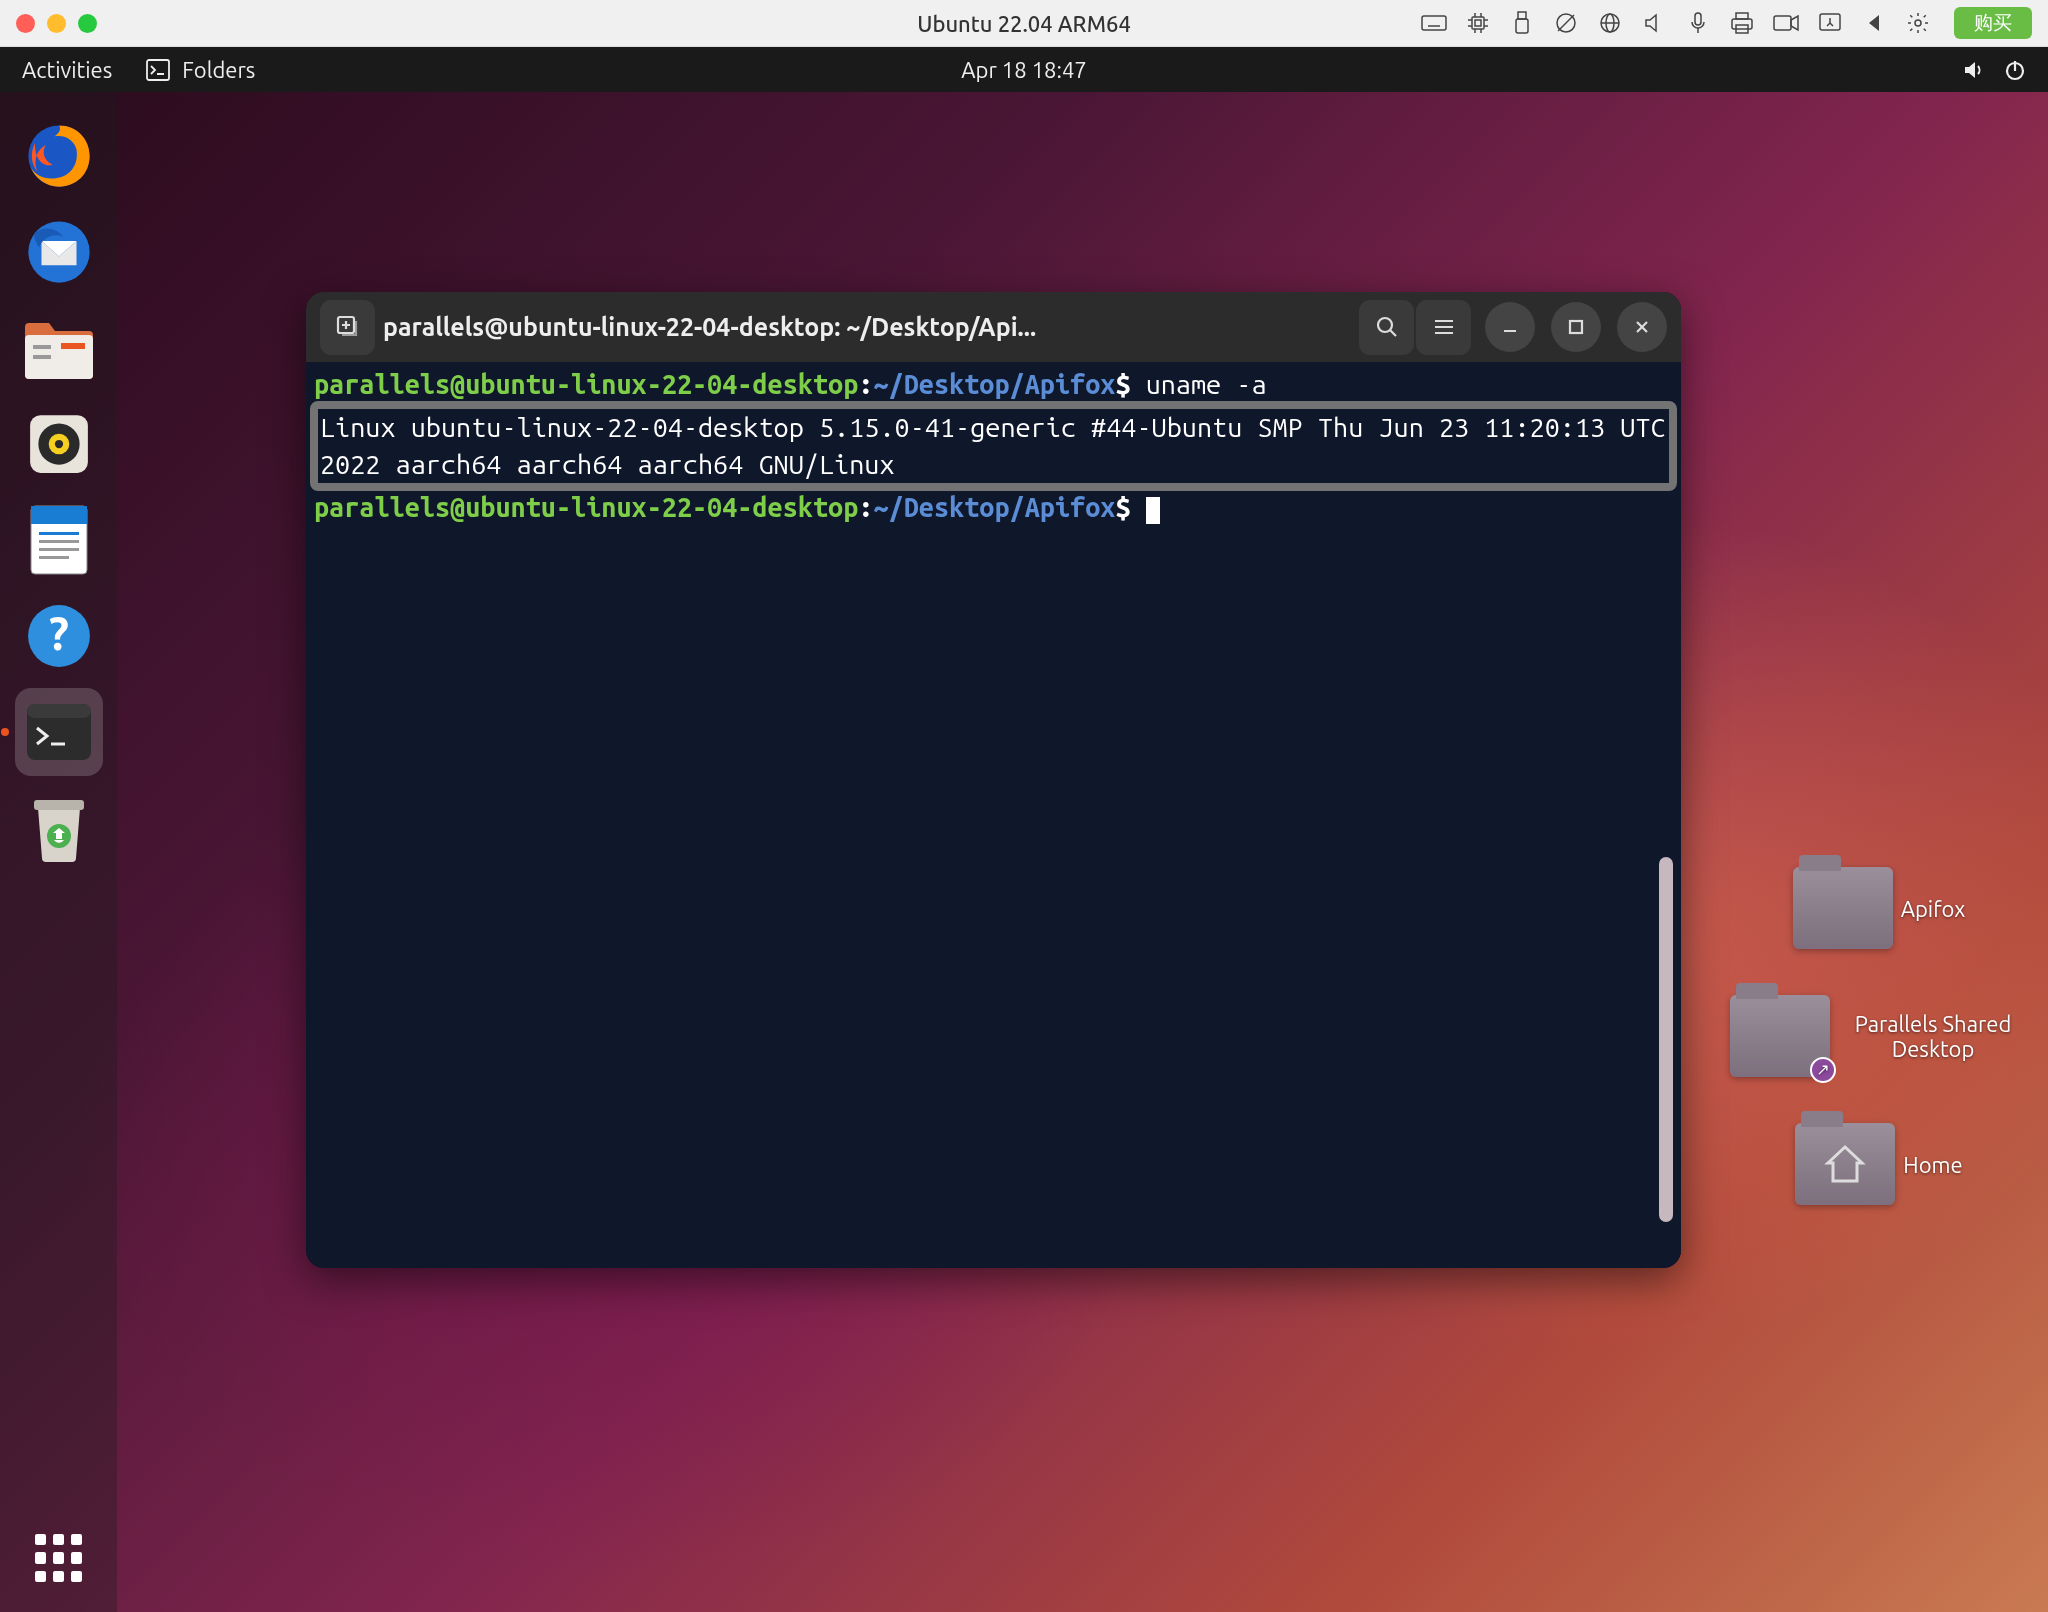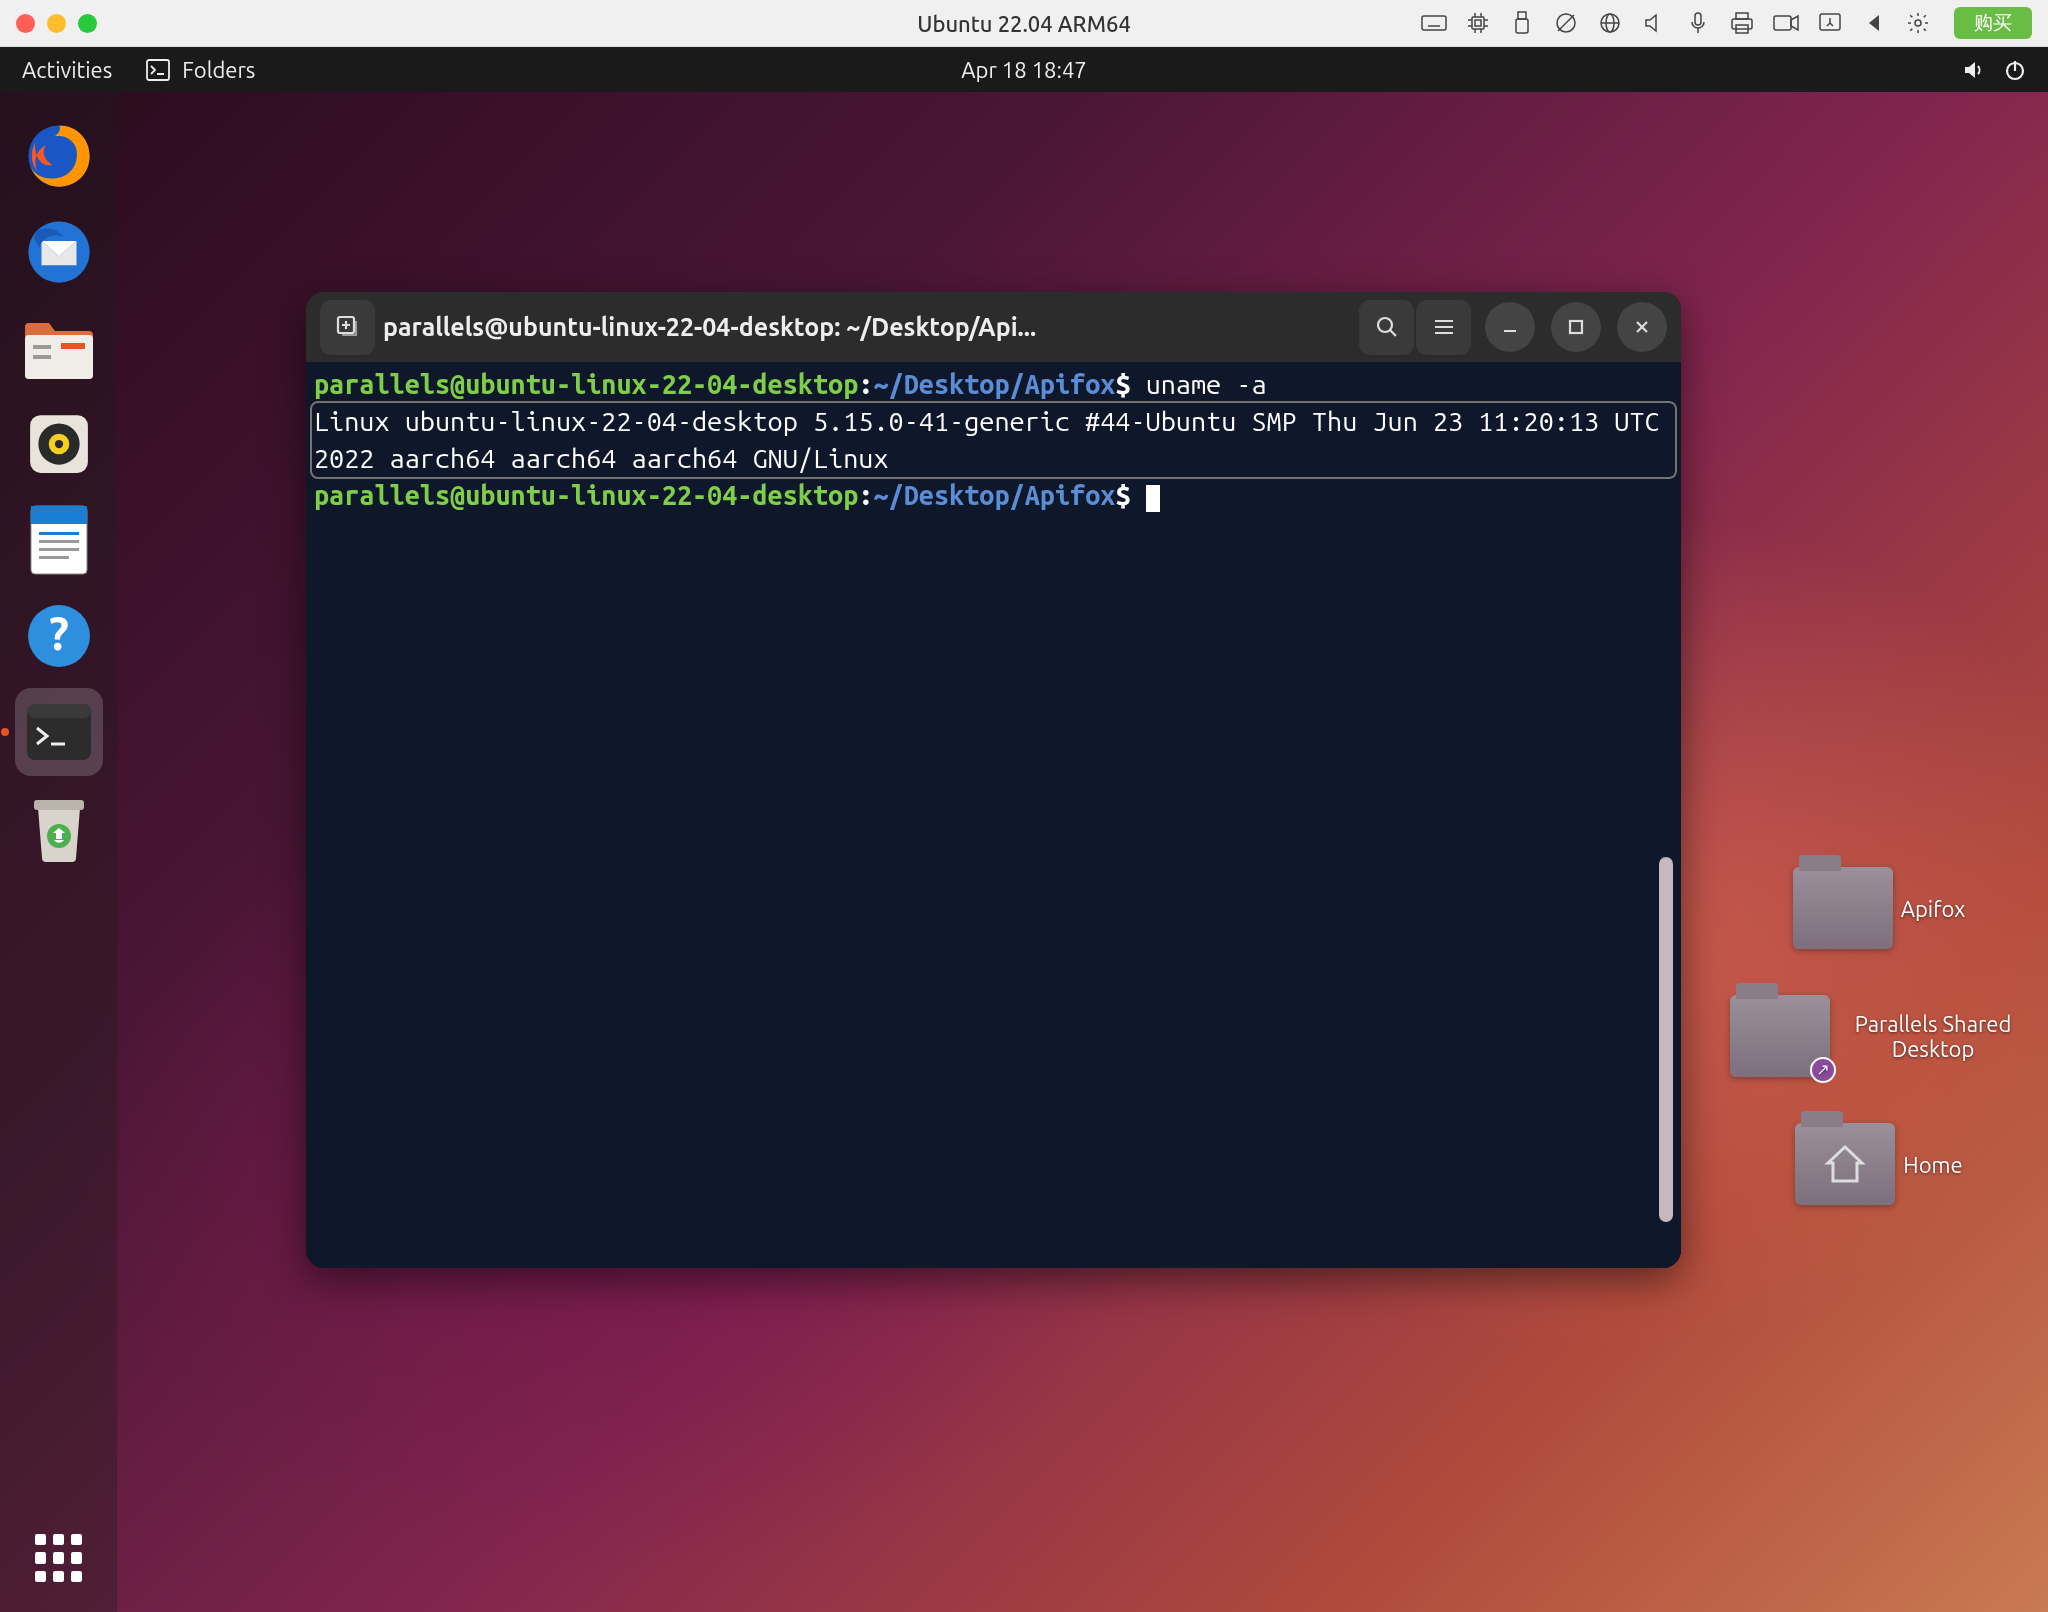--- a/index.html
+++ b/index.html
@@ -51,21 +51,21 @@
 .th-title{color:#eee;font-size:25px;font-weight:600;flex:1;margin-left:6px;white-space:nowrap;overflow:hidden;text-overflow:ellipsis}
 .th-ctrls{display:flex;gap:16px;margin-left:12px}
 
 .term-body{position:absolute;left:0;right:0;top:70px;bottom:0;background:#0f172a;padding:4px 8px;font-family:"Ubuntu Mono","DejaVu Sans Mono",Menlo,monospace;font-size:27px;line-height:37px;color:#fff;overflow:hidden}
 .term-body .u{color:#7fce4a;font-weight:bold}
 .term-body .h{color:#fff;font-weight:bold}
 .term-body .p{color:#5a8dd6;font-weight:bold}
 .term-body .cmd{color:#fff}
 .term-body .out{color:#fff}
 .cursor{display:inline-block;width:14px;height:27px;background:#fff;vertical-align:middle}
-.hl-box{border:2px solid #737373;border-radius:8px;margin:-2px -4px;padding:0 2px}
+.hl-box{border:8px solid #737373;border-radius:8px;margin:-2px -4px;padding:0 2px}
 
 .term-scroll{position:absolute;right:8px;top:495px;width:14px;height:365px;background:#c6b8be;border-radius:8px}
 
 
 .desk-icons{position:absolute;right:20px;top:775px;display:flex;flex-direction:column;gap:46px;align-items:center}
 .desk-item{display:flex;flex-direction:row;align-items:center;gap:8px;color:#fff;font-size:22px;text-align:center;text-shadow:0 1px 3px rgba(0,0,0,0.6)}
 .folder-ic{width:100px;height:82px;background:linear-gradient(#9a8f9a,#7d6f7d);border-radius:6px;position:relative;box-shadow:0 2px 6px rgba(0,0,0,0.3)}
 .folder-ic::before{content:"";position:absolute;top:-12px;left:6px;width:42px;height:16px;background:#8a7d8a;border-radius:4px 4px 0 0}
 .folder-ic.home svg{position:absolute;left:50%;top:50%;transform:translate(-50%,-50%)}
 .badge{position:absolute;right:-6px;bottom:-6px;width:26px;height:26px;border-radius:50%;background:#8b4a9c;border:2px solid #fff}

